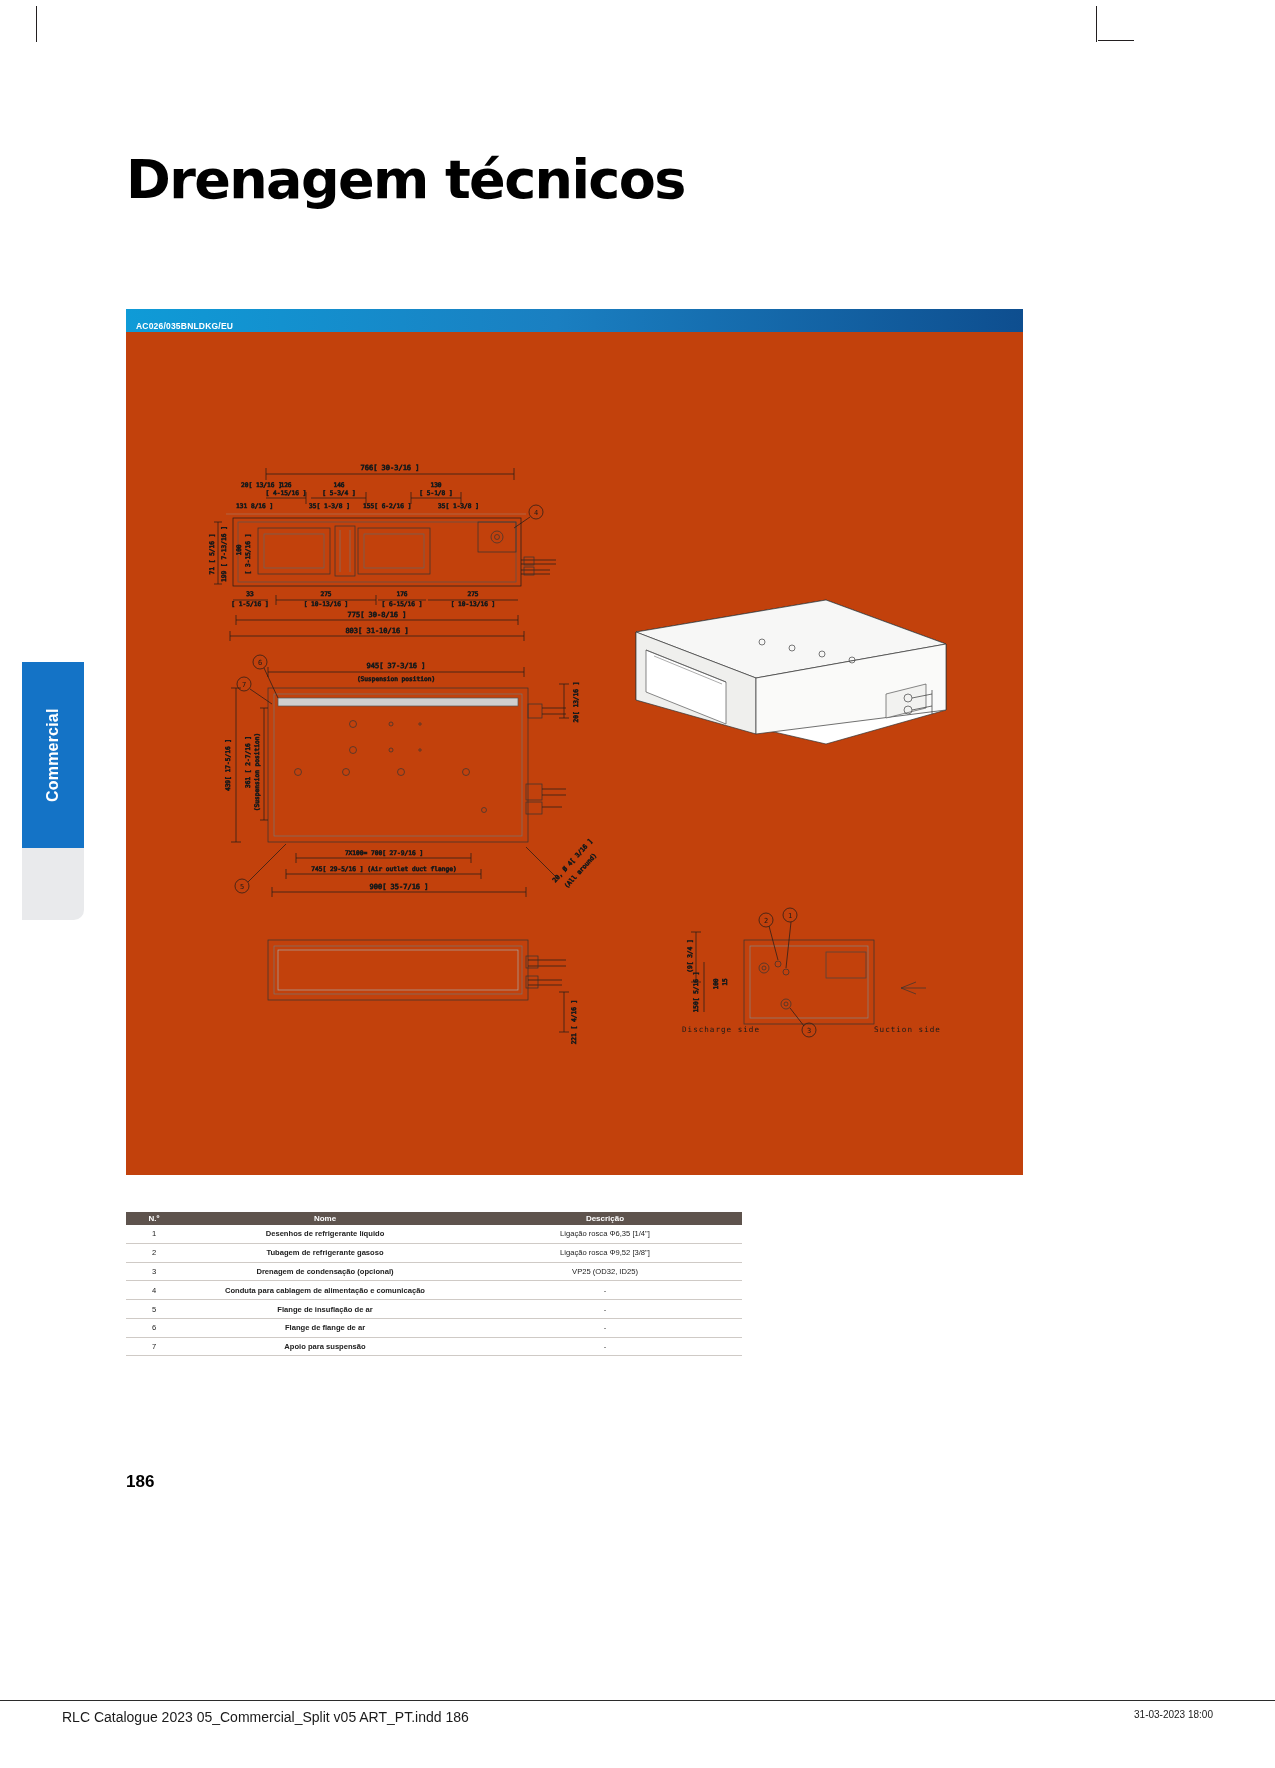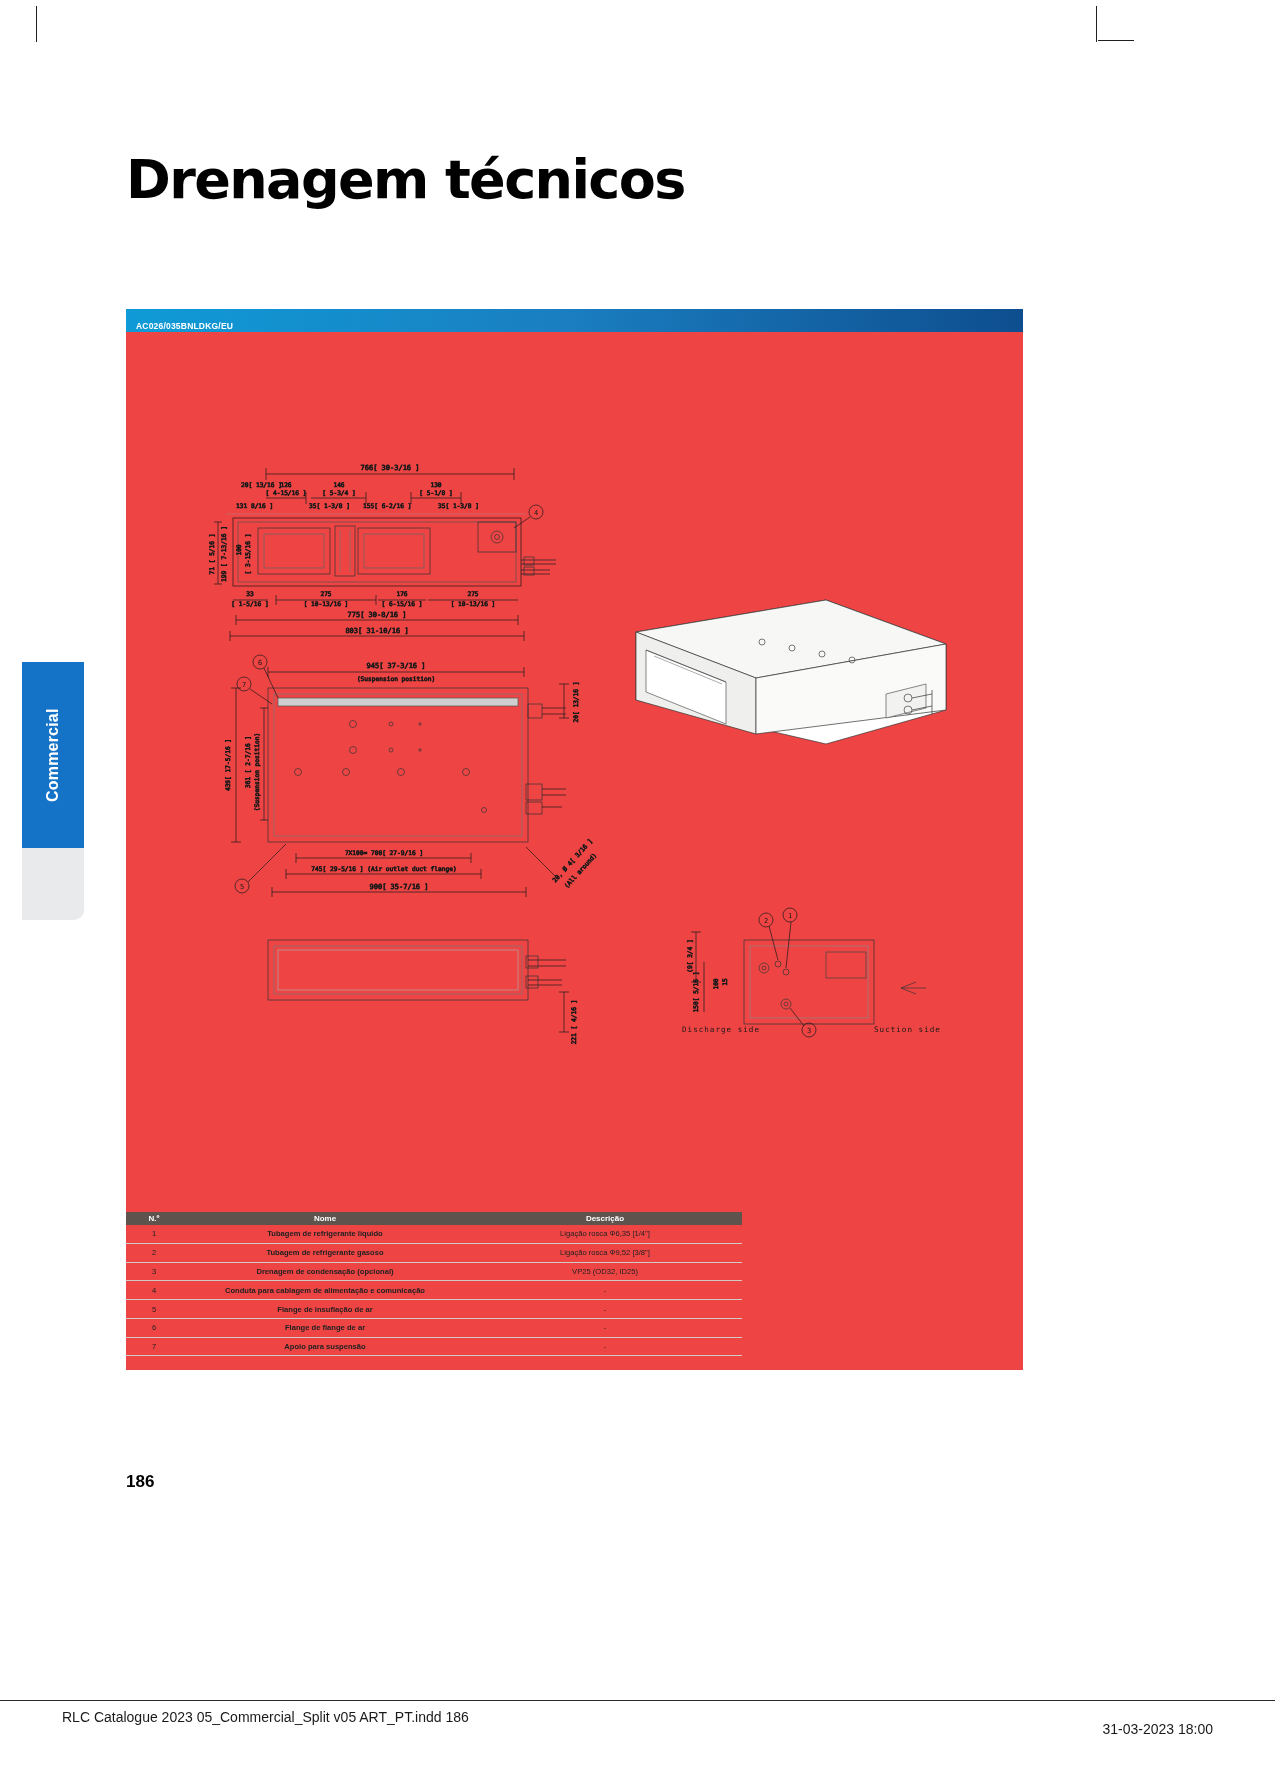--- a/index.html
+++ b/index.html
@@ -111,22 +111,22 @@
     box-sizing: border-box;
     letter-spacing: 0.2px;
   }
 
   
   .canvas {
     position: absolute;
     left: 126px;
     top: 332px;
     width: 897px;
-    height: 1038px;
-    background: #ef4444;
+    height: 843px;
+    background: #c2410c;
   }
   svg.draw { position: absolute; left: 0; top: 0; }
 
   
   .tbl {
     position: absolute;
     left: 126px;
     top: 1212px;
     width: 616px;
     border-collapse: collapse;
@@ -174,23 +174,22 @@
     position: absolute;
     left: 62px;
     top: 1709px;
     font-size: 14px;
     color: #1a1a1a;
   }
   .footer-right {
     position: absolute;
     right: 62px;
     top: 1709px;
-    font-size: 14px;
+    font-size: 10px;
     color: #1a1a1a;
-    margin-top: 12px;
   }
 
   
   .dim { font-family: "DejaVu Sans Mono", monospace; font-size: 7px; fill: #1a1a1a; }
   .dim-sm { font-family: "DejaVu Sans Mono", monospace; font-size: 6.2px; fill: #1a1a1a; }
   .dim-lbl { font-family: "DejaVu Sans Mono", monospace; font-size: 7.6px; fill: #1a1a1a; letter-spacing: 1px;}
 </style>
 </head>
 <body>
 
@@ -460,21 +459,21 @@
     <thead>
       <tr>
         <th>N.º</th>
         <th>Nome</th>
         <th>Descrição</th>
       </tr>
     </thead>
     <tbody>
       <tr>
         <td>1</td>
-        <td class="name">Tubagem de refrigerante líquido</td>
+        <td class="name">Desenhos de refrigerante líquido</td>
         <td>Ligação rosca Φ6,35 [1/4"]</td>
       </tr>
       <tr>
         <td>2</td>
         <td class="name">Tubagem de refrigerante gasoso</td>
         <td>Ligação rosca Φ9,52 [3/8"]</td>
       </tr>
       <tr>
         <td>3</td>
         <td class="name">Drenagem de condensação (opcional)</td>

